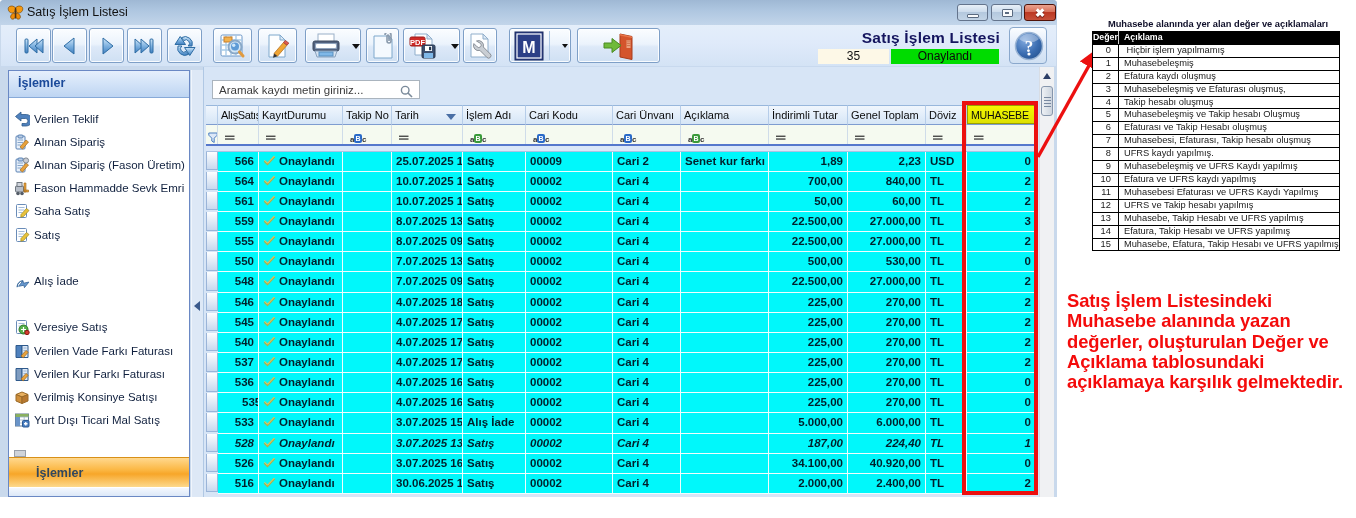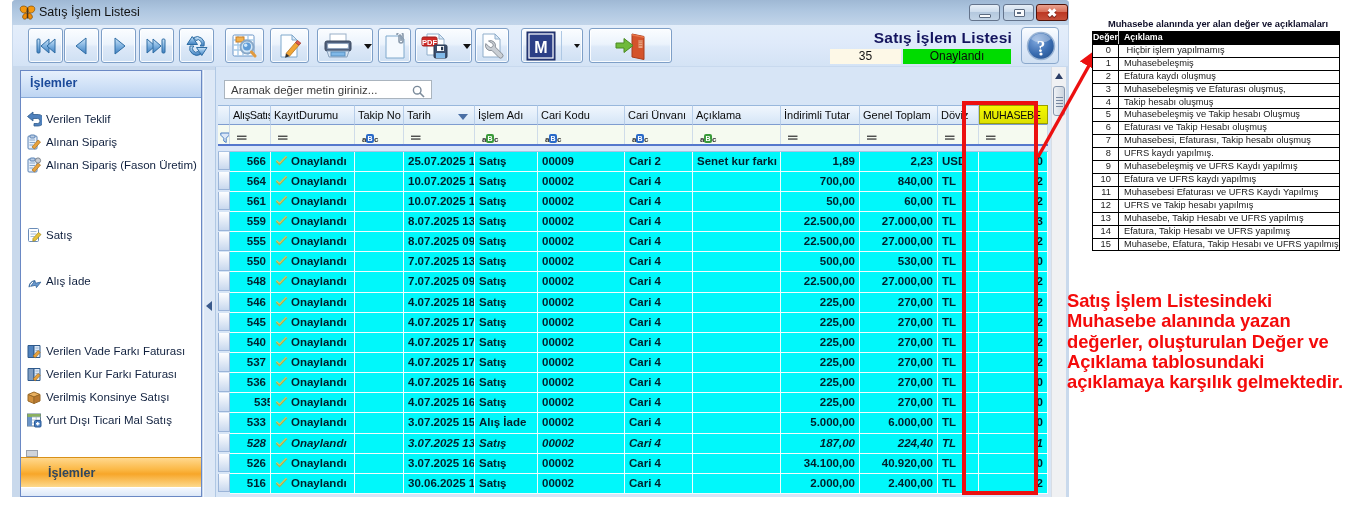--- a/index.html
+++ b/index.html
@@ -1,17 +1,17 @@
 <!DOCTYPE html>
 <html><head><meta charset="utf-8"><title>Satış İşlem Listesi</title>
 <style>
 * { margin:0; padding:0; box-sizing:border-box; }
 html,body { width:1356px; height:518px; background:#fff; font-family:"Liberation Sans",sans-serif; overflow:hidden; }
 #page { position:relative; width:1356px; height:518px; background:#fff; overflow:hidden; }
-#win { position:absolute; left:12px; top:0; width:1057px; height:497px;
+#win { position:absolute; left:0; top:0; width:1057px; height:497px;
   background:linear-gradient(180deg,#a6bed9 0,#c0d3e8 22px,#c9d9ec 22px,#c9d9ec 100%);
   border-radius:4px 4px 0 0; }
 .abs { position:absolute; }
 #titlebar { position:absolute; left:0; top:0; width:1057px; height:25px;
   background:linear-gradient(180deg,#9fb8d4 0,#aec6e0 40%,#c2d5ea 100%); border-radius:4px 4px 0 0; }
 #title { position:absolute; left:27px; top:5px; font-size:12.5px; color:#101010; }
 .winbtn { position:absolute; top:4px; height:17px; border:1px solid #64748c; border-radius:3px;
   background:linear-gradient(180deg,#e8f0f8 0,#cddcec 45%,#b4c8de 50%,#c2d4e6 100%); }
 #btnclose { background:linear-gradient(180deg,#eaa18e 0,#d7705a 45%,#bc3823 50%,#c6503a 100%); border-color:#501208; }
 #toolbar { position:absolute; left:1px; top:25px; width:1055px; height:42px;
@@ -286,33 +286,61 @@
 <div class="sitem" style="top:82.9px;">
           <svg width="16" height="16" viewBox="0 0 16 16" style="">
             <rect x="2" y="2" width="9" height="13" rx="1" fill="#e8f0fa" stroke="#5a82b4"></rect>
             <rect x="4" y="1" width="5" height="3" rx="1" fill="#b8cce4" stroke="#5a82b4"></rect>
             <path d="M3.5 6 H9 M3.5 8.5 H9 M3.5 11 H7" stroke="#7a9cc4" stroke-width="0.9"></path>
             <path d="M6 13 L12 6 L14.5 8 L8.5 15 Z" fill="#e8a23c" stroke="#a06a1c" stroke-width="0.7"></path>
             <circle cx="12" cy="3.5" r="2.6" fill="#c8ccd4" stroke="#808890"></circle>
           </svg>
           <span>Alınan Sipariş (Fason Üretim)</span>
         </div>
-<div class="sitem" style="top:152.5px;">
+<div class="sitem" style="top:106.1px;">
+          <svg width="16" height="16" viewBox="0 0 16 16" style="">
+            <rect x="1.5" y="6" width="8" height="6" rx="1" fill="#b8bec8" stroke="#707880"></rect>
+            <rect x="3" y="2.5" width="5" height="4" fill="#d0d4dc" stroke="#707880"></rect>
+            <circle cx="4" cy="13.5" r="1.8" fill="#555d68"></circle>
+            <circle cx="8" cy="13.5" r="1.8" fill="#555d68"></circle>
+            <path d="M10 12 V3 H12 V12 Z M10 10 H14.5 V12 H10 Z" fill="#e8a23c" stroke="#a06a1c" stroke-width="0.6"></path>
+          </svg>
+          <span>Fason Hammadde Sevk Emri</span>
+        </div>
+<div class="sitem" style="top:129.3px;">
           <svg width="16" height="16" viewBox="0 0 16 16" style="">
             <rect x="2.5" y="1.5" width="10" height="13" rx="1" fill="#fdfeff" stroke="#6a8cb8"></rect>
             <path d="M4.5 4.5 H10.5 M4.5 7 H10.5 M4.5 9.5 H8.5" stroke="#9ab4d4" stroke-width="0.9"></path>
             <path d="M7 11.5 L12.5 5.5 L15 7.5 L9.5 13.5 L6.8 14.2 Z" fill="#e8c23c" stroke="#a08a1c" stroke-width="0.7"></path>
           </svg>
+          <span>Saha Satış</span>
+        </div>
+<div class="sitem" style="top:152.5px;">
+          <svg width="16" height="16" viewBox="0 0 16 16" style="">
+            <rect x="2.5" y="1.5" width="10" height="13" rx="1" fill="#fdfeff" stroke="#6a8cb8"></rect>
+            <path d="M4.5 4.5 H10.5 M4.5 7 H10.5 M4.5 9.5 H8.5" stroke="#9ab4d4" stroke-width="0.9"></path>
+            <path d="M7 11.5 L12.5 5.5 L15 7.5 L9.5 13.5 L6.8 14.2 Z" fill="#e8c23c" stroke="#a08a1c" stroke-width="0.7"></path>
+          </svg>
           <span>Satış</span>
         </div>
 <div class="sitem" style="top:198.9px;">
           <svg width="16" height="16" viewBox="0 0 16 16" style="">
             <path d="M3.5 12.5 H9 V15 L14.5 10.5 H9 V8 A6 6 0 0 0 2 13 A6 6 0 0 1 9 8 Z" fill="#6a9ad0" stroke="#3a6a9c" stroke-width="0.8" transform="rotate(-12 8 8)"></path>
           </svg>
           <span>Alış İade</span>
+        </div>
+<div class="sitem" style="top:245.3px;">
+          <svg width="16" height="16" viewBox="0 0 16 16" style="">
+            <rect x="2.5" y="1.5" width="10" height="13" rx="1" fill="#fdfeff" stroke="#6a8cb8"></rect>
+            <path d="M4.5 4.5 H10.5 M4.5 7 H10.5" stroke="#9ab4d4" stroke-width="0.9"></path>
+            <circle cx="9.5" cy="10.5" r="4.5" fill="#55b04a" stroke="#2e7a28"></circle>
+            <path d="M9.5 8 V13 M7 10.5 H12" stroke="#fff" stroke-width="1.2"></path>
+            <circle cx="13" cy="13.5" r="2.2" fill="#d43c30" stroke="#8a1c14"></circle>
+          </svg>
+          <span>Veresiye Satış</span>
         </div>
 <div class="sitem" style="top:268.5px;padding-left:8px;">
           <svg width="16" height="16" viewBox="0 0 16 16" style="">
             <path d="M2 2.5 H8 V14.5 H2 Z" fill="#4f81bd" stroke="#2f5a8c"></path>
             <path d="M8 2.5 H14 V14.5 H8 Z" fill="#dce8f6" stroke="#2f5a8c"></path>
             <path d="M9.5 5 H12.5 M9.5 7.5 H12.5 M9.5 10 H12.5" stroke="#8aaace" stroke-width="0.8"></path>
             <path d="M7 13 L12 7.5 L14.2 9.3 L9.2 14.8 Z" fill="#e8a23c" stroke="#a06a1c" stroke-width="0.7"></path>
           </svg>
           <span>Verilen Vade Farkı Faturası</span>
         </div>
@@ -347,21 +375,21 @@
 <div style="position:absolute;left:5px;top:379px;width:12px;height:7px;background:#d0d4da;border:1px solid #9aa0aa;"></div>
 <div id="sbot">
           <span>İşlemler</span>
         </div>
 <div id="sbot2"></div>
 </div>
 <div class="abs" style="left:191px;top:70px;width:12px;height:427px;background:#dde8f6;border-left:1px solid #f0f5fc;"></div>
 <div id="splitarrow"></div>
 <div id="gridpanel">
 <div id="searchbox">
-          <span class="ph">Aramak değer metin giriniz...</span>
+          <span class="ph">Aramak kaydı metin giriniz...</span>
           <span class="mg"><svg width="13" height="13" viewBox="0 0 13 13" style="">
               <circle cx="5.2" cy="5.2" r="3.8" fill="none" stroke="#7a8a9a" stroke-width="1.4"></circle>
               <path d="M8 8 L12 12" stroke="#7a8a9a" stroke-width="1.6"></path>
             </svg></span>
         </div>
 <div class="hcell" style="left:2px;width:12px;"></div>
 <div class="hcell" style="left:14px;width:41px;letter-spacing:-0.4px;">AlışSatış</div>
 <div class="hcell" style="left:55px;width:84px;">KayıtDurumu</div>
 <div class="hcell" style="left:139px;width:49px;">Takip No</div>
 <div class="hcell" style="left:188px;width:71px;">Tarih<span style="position:absolute;right:6px;top:7.5px;width:0;height:0;border-left:5px solid transparent;border-right:5px solid transparent;border-top:6px solid #4a6fa5;"></span></div>

